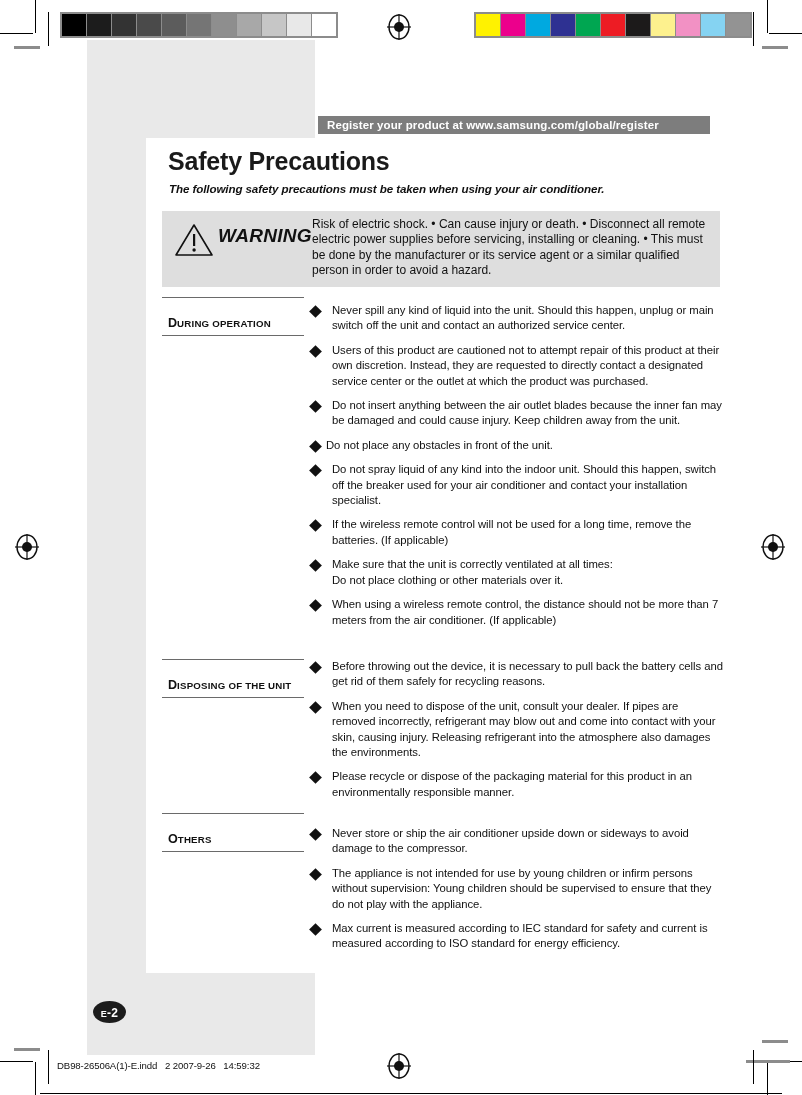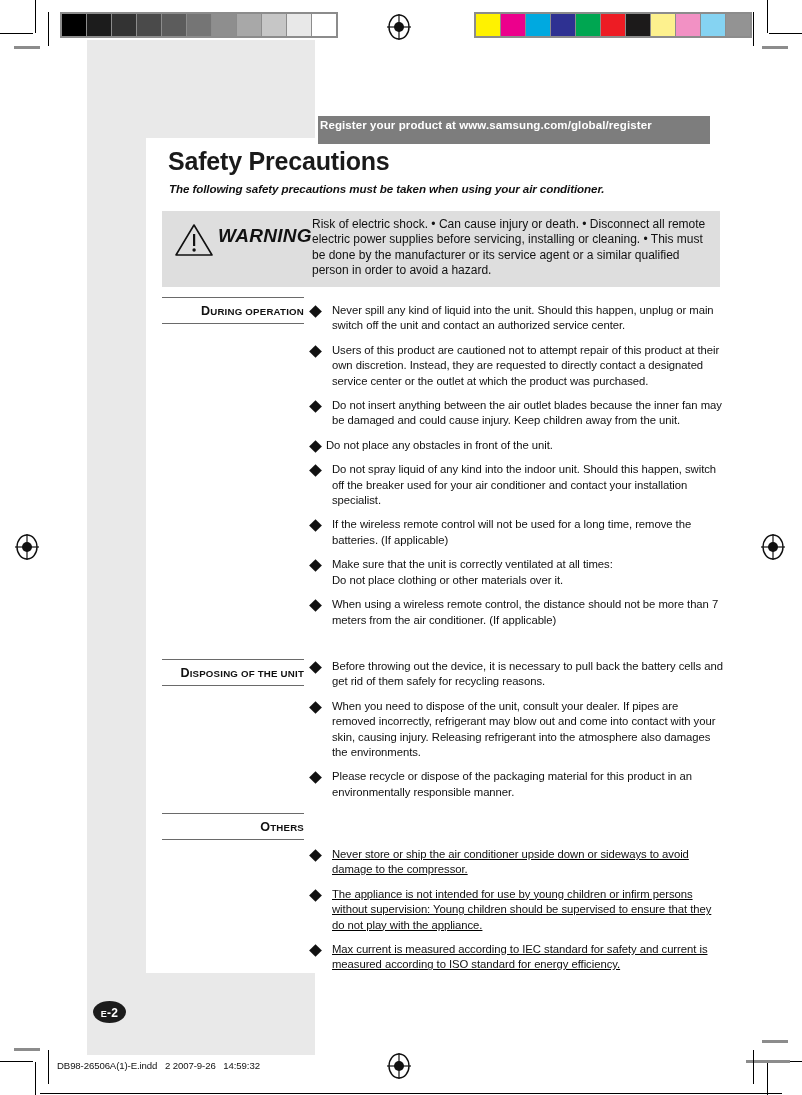--- a/index.html
+++ b/index.html
@@ -24,27 +24,27 @@
   .calbar .sw { width: 24px; height: 22px; margin-right: 1px; }
   .calbar .sw:last-child { margin-right: 0; }
 
   
   .gray-bg { position: absolute; background: #e9e9e9; }
   .white-sheet { position: absolute; background: #ffffff; }
 
   
   .register-strip {
     position: absolute;
-    left: 318px; top: 116px; width: 392px; height: 28px;
+    left: 318px; top: 116px; width: 392px; height: 18px;
     background: #7d7d7d;
     color: #ffffff;
     font-size: 11.5px;
     font-weight: bold;
     line-height: 18px;
-    padding-left: 2px;
+    padding-left: 9px;
     letter-spacing: .1px;
     white-space: nowrap;
   }
 
   
   .page-title {
     position: absolute; left: 168px; top: 147px;
     font-size: 25px; font-weight: bold; color: #1a1a1a;
     letter-spacing: -0.2px;
   }
@@ -69,24 +69,23 @@
   .warn-text {
     position: absolute; left: 150px; top: 6px; width: 405px;
     font-size: 12px; color: #111; line-height: 15.3px;
   }
 
   
   .section-head {
     position: absolute; left: 162px; width: 142px;
     border-top: 1.6px solid #6a6a6a;
     border-bottom: 1.6px solid #6a6a6a;
-    padding: 3px 0 4px 6px;
+    padding: 15px 0 4px 6px;
     color: #111;
     white-space: nowrap;
-    text-align: right;
   }
   .section-head .cap { font-size: 12.6px; font-weight: bold; }
   .section-head .rest { font-size: 9.7px; font-weight: bold; letter-spacing: .2px; }
 
   .bullets { position: absolute; left: 311px; width: 412px; }
   .bullet { position: relative; display: flex; margin-bottom: 9px; }
   .bullet:last-child { margin-bottom: 0; }
   .bullet .dia {
     flex: 0 0 auto;
     width: 9px; height: 9px;
@@ -265,21 +264,21 @@
         <div class="bullet">
           <span class="dia"></span>
           <span class="btxt">When you need to dispose of the unit, consult your dealer. If pipes are removed incorrectly, refrigerant may blow out and come into contact with your skin, causing injury. Releasing refrigerant into the atmosphere also damages the environments.</span>
         </div>
         <div class="bullet">
           <span class="dia"></span>
           <span class="btxt">Please recycle or dispose of the packaging material for this product in an environmentally responsible manner.</span>
         </div>
       </div>
       <div class="section-head" style="top: 813px;"><span class="cap">O</span><span class="rest">THERS</span></div>
-      <div class="bullets" style="top: 847px; text-decoration: underline;">
+      <div class="bullets" style="top: 826px;">
         <div class="bullet">
           <span class="dia"></span>
           <span class="btxt">Never store or ship the air conditioner upside down or sideways to avoid damage to the compressor.</span>
         </div>
         <div class="bullet">
           <span class="dia"></span>
           <span class="btxt">The appliance is not intended for use by young children or infirm persons without supervision: Young children should be supervised to ensure that they do not play with the appliance.</span>
         </div>
         <div class="bullet">
           <span class="dia"></span>

